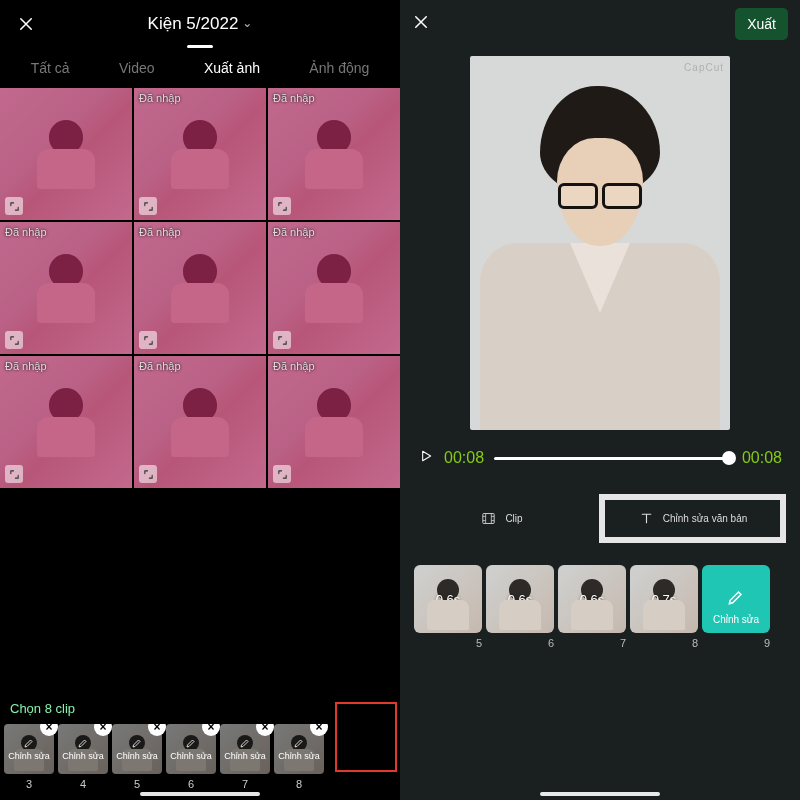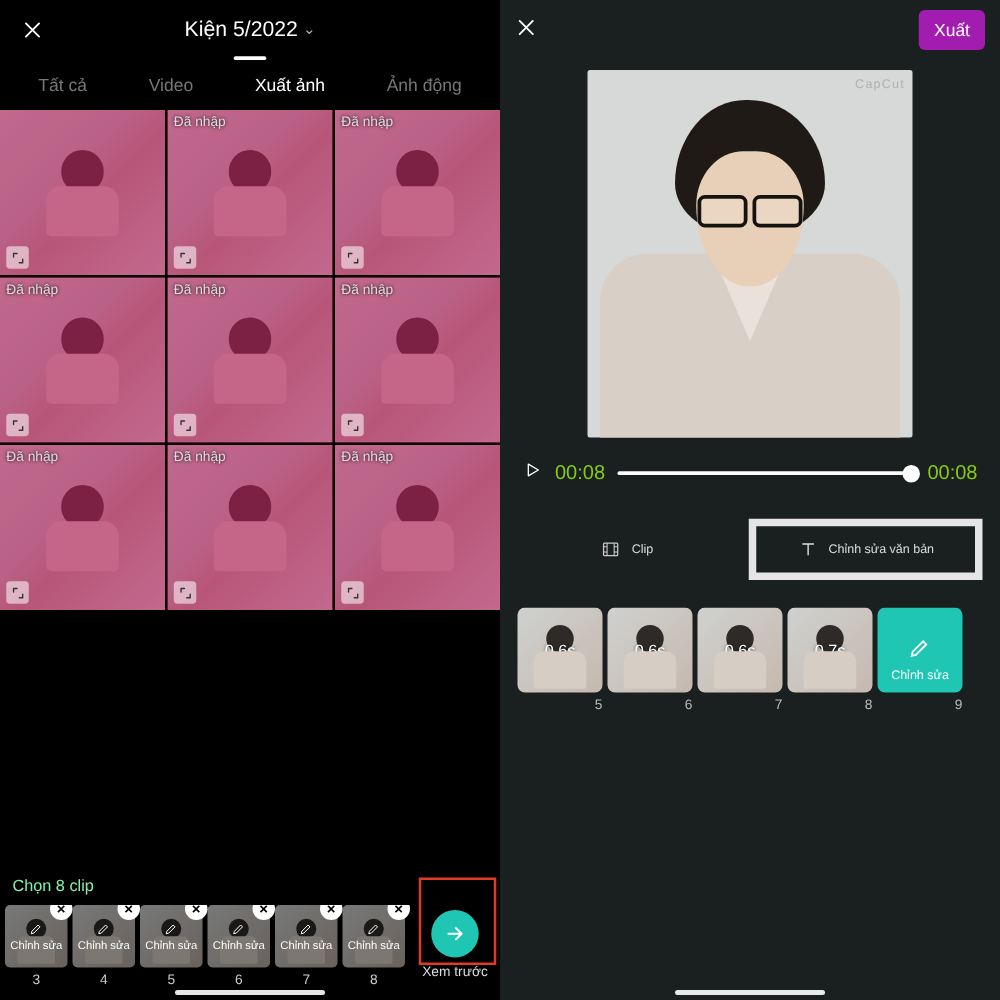--- a/index.html
+++ b/index.html
@@ -208,26 +208,26 @@
     position:absolute;left:50%;bottom:4px;transform:translateX(-50%);
     width:120px;height:4px;border-radius:3px;background:#fff;opacity:.9;
   }
 
   
   .r-hdr{
     height:48px;display:flex;align-items:center;justify-content:space-between;
     padding:0 12px;
   }
   .export{
-    background:#a21caf;color:#fff;border-radius:5px;
+    background:#14532d;color:#fff;border-radius:5px;
     padding:8px 12px;font-size:14px;font-weight:500;margin-left:15px;
   }
   .stage{
     margin:8px auto 0;
-    width:260px;height:294px;
+    width:260px;height:374px;
     background:#d6d9d8;
     border-radius:2px;
     position:relative;
     overflow:hidden;
   }
   .wm{
     position:absolute;top:6px;right:6px;
     font-size:10px;color:rgba(150,150,150,.6);
     letter-spacing:1px;
   }
@@ -495,28 +495,20 @@
             <div class="overlay">
               <svg viewBox="0 0 24 24">
                 <path d="M4 20l4-1 10-10-3-3L5 16l-1 4z" stroke="#fff" stroke-width="1.6" fill="none"></path>
               </svg>
               <span>Chỉnh sửa</span>
             </div>
             <div class="x">×</div>
             <div class="num">8</div>
           </div>
       </div>
-      <div class="preview-btn">
-        <div class="preview-circle">
-          <svg viewBox="0 0 24 24">
-              <path d="M5 12h13M13 6l6 6-6 6" stroke="#fff" stroke-width="2.2" fill="none" stroke-linecap="round" stroke-linejoin="round"></path>
-            </svg>
-        </div>
-        <div class="lbl">Xem trước</div>
-      </div>
       <div class="hi-left"></div>
     </div>
     <div class="home-bar"></div>
   </div>
 </div>
 
 <div class="screen screen-right">
   <div class="r-hdr">
     <div class="close" style="position:static;">
       <svg viewBox="0 0 24 24">

